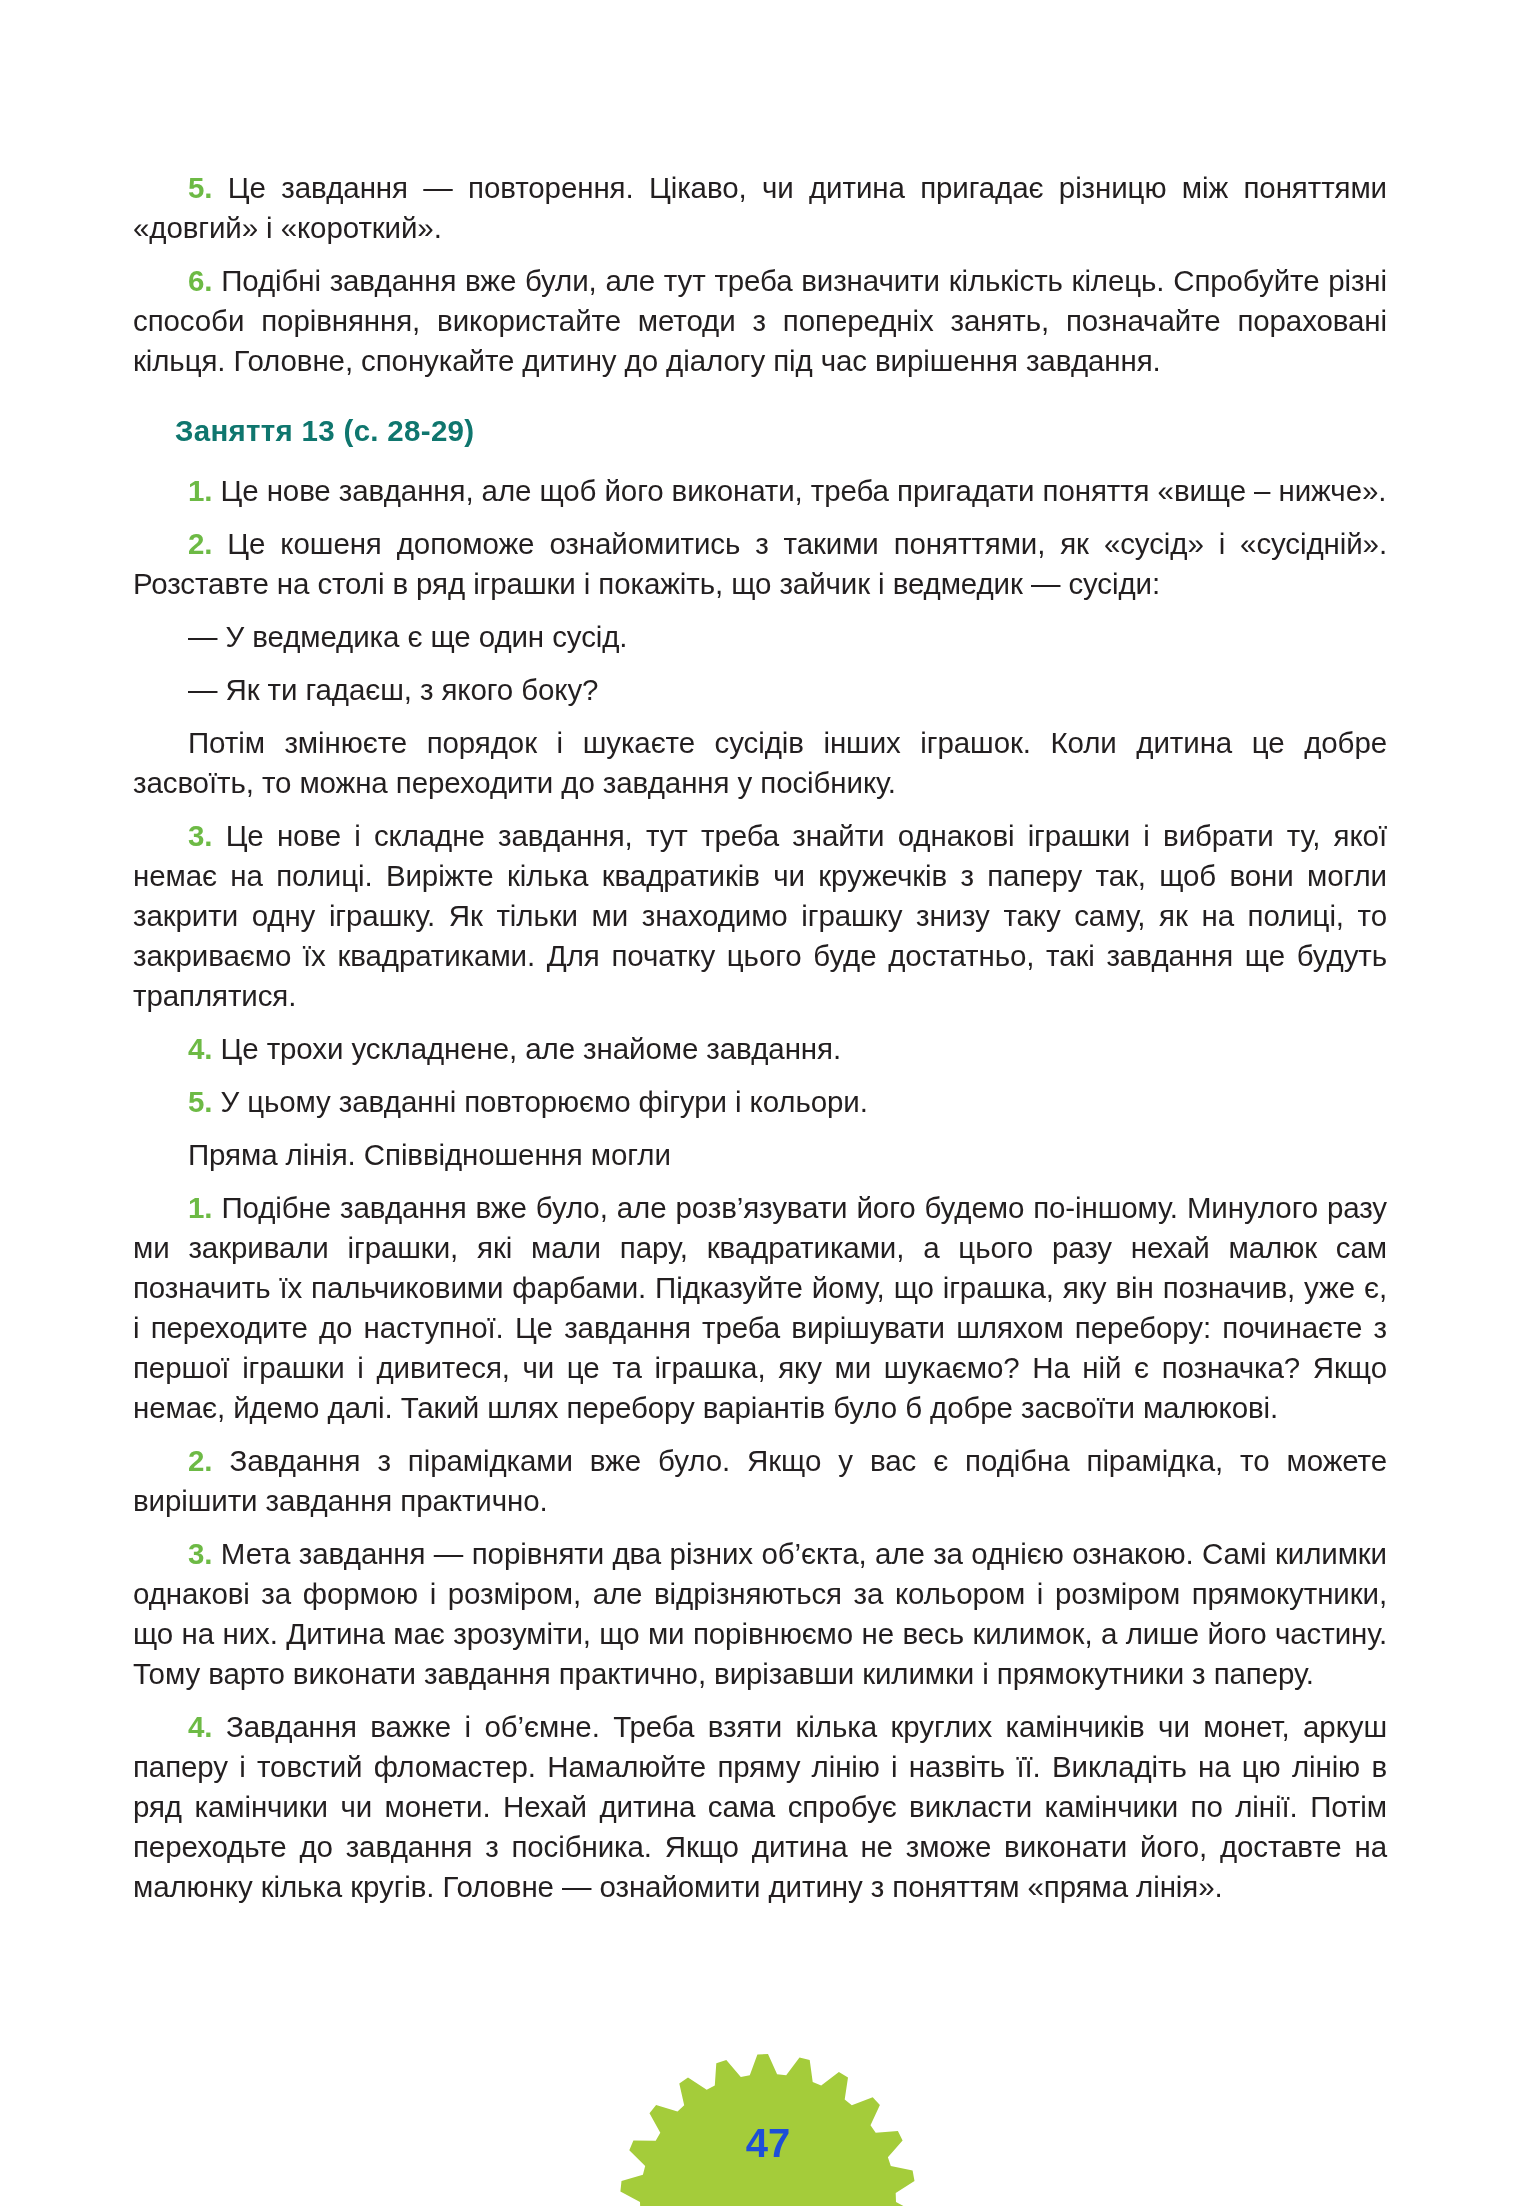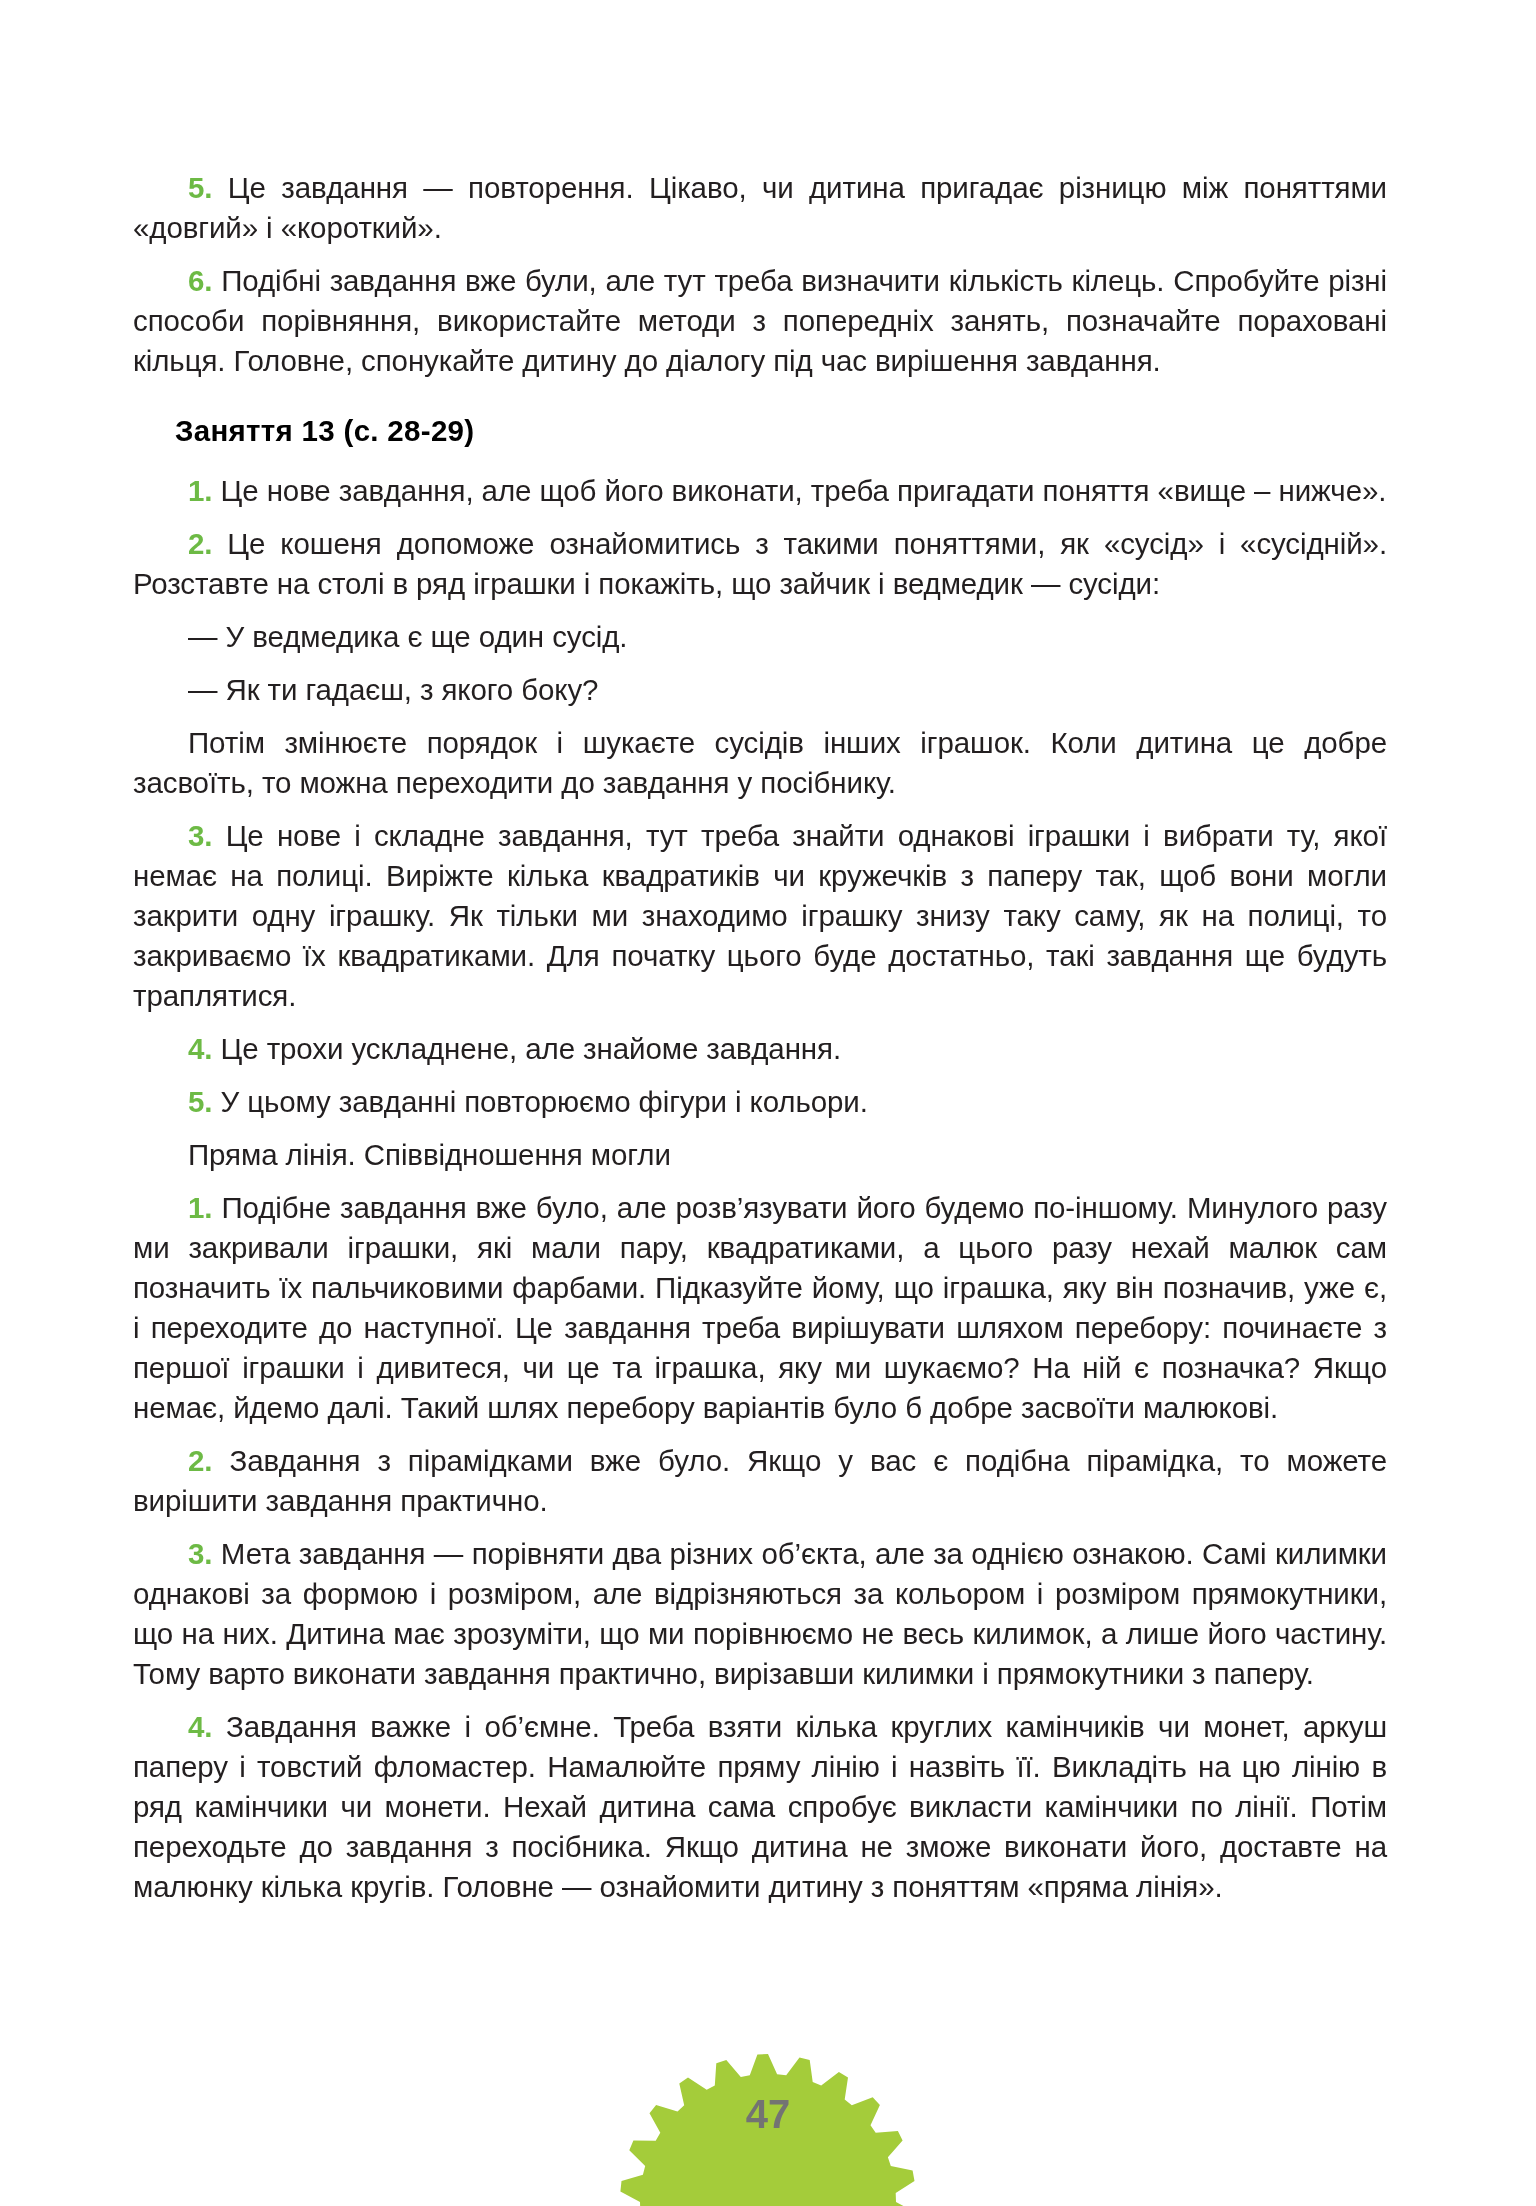--- a/index.html
+++ b/index.html
@@ -30,21 +30,21 @@
       letter-spacing: -0.1px;
     }
     .para .num {
       color: #6dba45;
       font-weight: bold;
     }
     .indent {
       text-indent: 55px;
     }
     .heading {
-      color: #000000;
+      color: #0f766e;
       font-weight: bold;
       font-size: 29.5px;
       line-height: 40px;
       margin: 30px 0 20px 55px;
       letter-spacing: 0.3px;
     }
     .badge-wrap {
       position: absolute;
       left: 620px;
       top: 2044px;
@@ -53,25 +53,25 @@
     }
     .badge-wrap svg {
       position: absolute;
       left: 0;
       top: 0;
     }
     .page-number {
       position: absolute;
       left: 0;
       width: 296px;
-      top: 48px;
+      top: 77px;
       text-align: center;
       font-size: 40px;
       font-weight: bold;
-      color: #737373;
+      color: #1d4ed8;
       font-family: "Liberation Sans", sans-serif;
     }
   </style>
 </head>
 <body>
 
 <div class="page">
 
   <p class="para indent">
     <span class="num">5.</span><span> Це завдання — повторення. Цікаво, чи дитина пригадає різницю між поняттями «довгий» і «короткий».</span>

